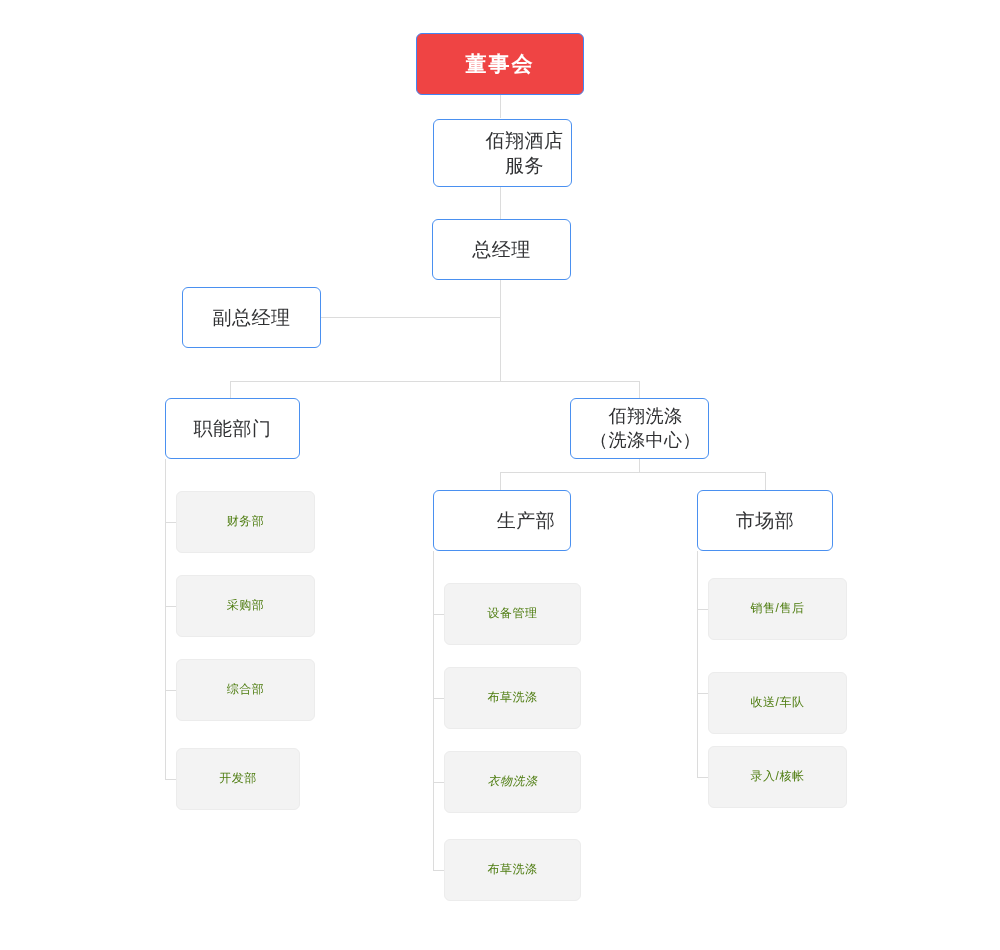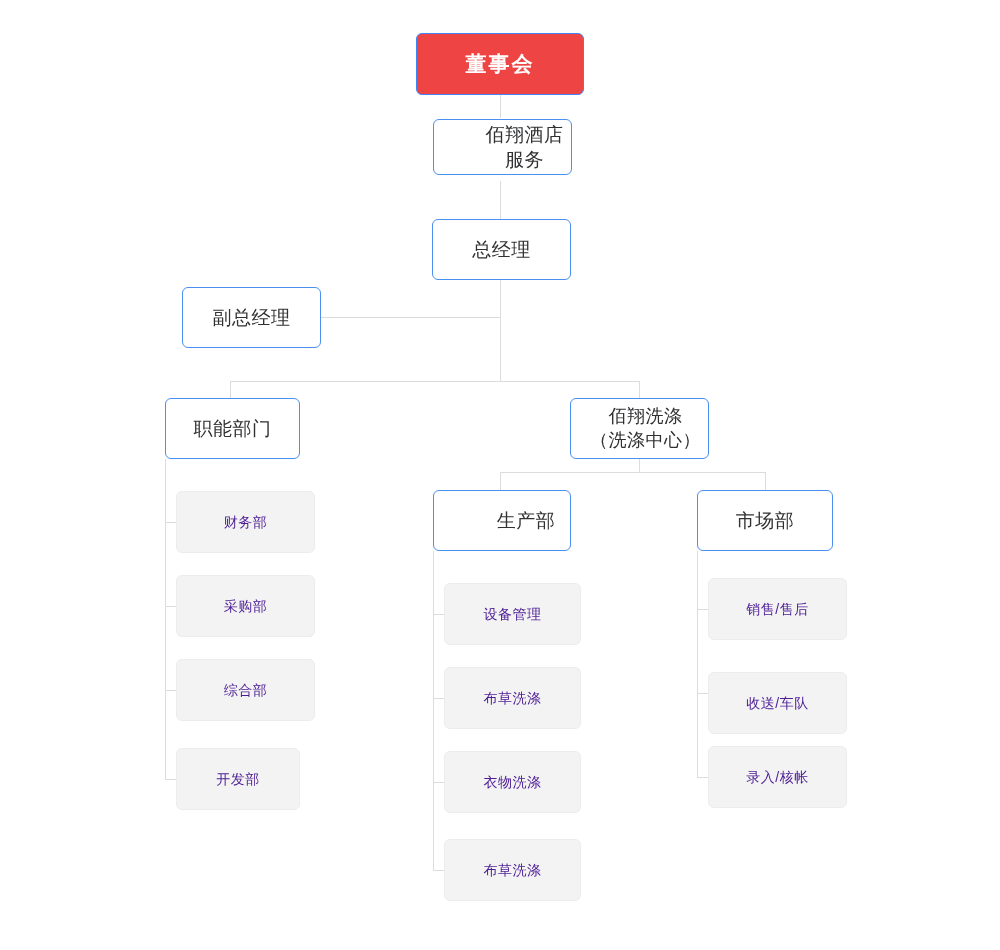--- a/index.html
+++ b/index.html
@@ -31,22 +31,22 @@
     font-weight:700;
     letter-spacing:2px;
   }
   .node.outline{
     background:#ffffff;
     border:1px solid #4a90f0;
   }
   .node.leaf{
     background:#f3f3f3;
     border:1px solid #ececec;
-    color:#4c1d95;
-    font-size:14px;
+    color:#4d7c0f;
+    font-size:12px;
   }
   .node.two-line{ font-size:18px;padding-left:12px; }
 
   .line{
     position:absolute;
     background:#dcdcdc;
   }
   .line.v{ width:1px; }
   .line.h{ height:1px; }
 </style>
@@ -83,21 +83,21 @@
   <div class="line h" style="left:433px;top:782px;width:12px;"></div>
   <div class="line h" style="left:433px;top:870px;width:12px;"></div>
 
   <div class="line v" style="left:697px;top:551px;height:226px;"></div>
   <div class="line h" style="left:697px;top:609px;width:12px;"></div>
   <div class="line h" style="left:697px;top:693px;width:12px;"></div>
   <div class="line h" style="left:697px;top:777px;width:12px;"></div>
 
   <div class="node root" style="left:416px;top:33px;width:168px;height:62px;">董事会</div>
 
-  <div class="node outline" style="left:433px;top:119px;width:139px;height:56px;padding-left:44px;">佰翔酒店服务</div>
+  <div class="node outline" style="left:433px;top:119px;width:139px;height:68px;padding-left:44px;">佰翔酒店服务</div>
 
   <div class="node outline" style="left:432px;top:219px;width:139px;height:61px;">总经理</div>
 
   <div class="node outline" style="left:182px;top:287px;width:139px;height:61px;">副总经理</div>
 
   <div class="node outline" style="left:165px;top:398px;width:135px;height:61px;">职能部门</div>
 
   <div class="node outline two-line" style="left:570px;top:398px;width:139px;height:61px;flex-direction:column;">
     <span>佰翔洗涤</span>
     <span>（洗涤中心）</span>
@@ -107,20 +107,20 @@
 
   <div class="node outline" style="left:697px;top:490px;width:136px;height:61px;">市场部</div>
 
   <div class="node leaf" style="left:176px;top:491px;width:139px;height:62px;">财务部</div>
   <div class="node leaf" style="left:176px;top:575px;width:139px;height:62px;">采购部</div>
   <div class="node leaf" style="left:176px;top:659px;width:139px;height:62px;">综合部</div>
   <div class="node leaf" style="left:176px;top:748px;width:124px;height:62px;">开发部</div>
 
   <div class="node leaf" style="left:444px;top:583px;width:137px;height:62px;">设备管理</div>
   <div class="node leaf" style="left:444px;top:667px;width:137px;height:62px;">布草洗涤</div>
-  <div class="node leaf" style="left:444px;top:751px;width:137px;height:62px;">衣物洗涤</div>
+  <div class="node leaf" style="left:444px;top:751px;width:137px;height:62px;font-style:italic;">衣物洗涤</div>
   <div class="node leaf" style="left:444px;top:839px;width:137px;height:62px;">布草洗涤</div>
 
   <div class="node leaf" style="left:708px;top:578px;width:139px;height:62px;">销售/售后</div>
   <div class="node leaf" style="left:708px;top:662px;width:139px;height:62px;margin-top:10px;">收送/车队</div>
   <div class="node leaf" style="left:708px;top:746px;width:139px;height:62px;">录入/核帐</div>
 
 </div>
 
 </body></html>

